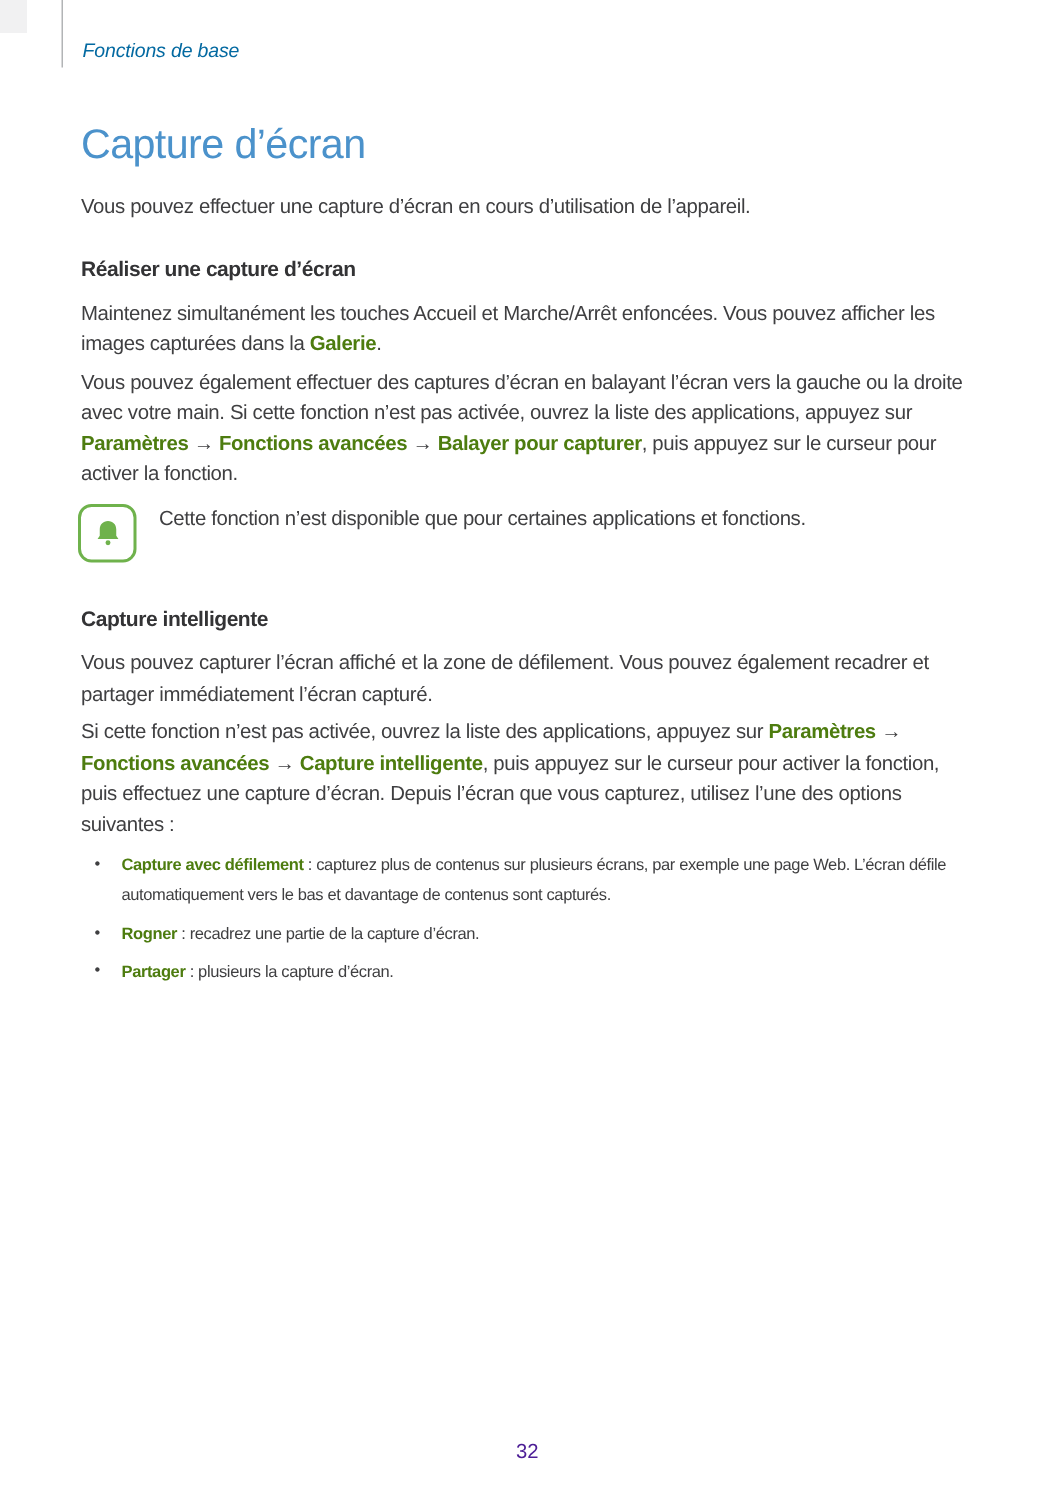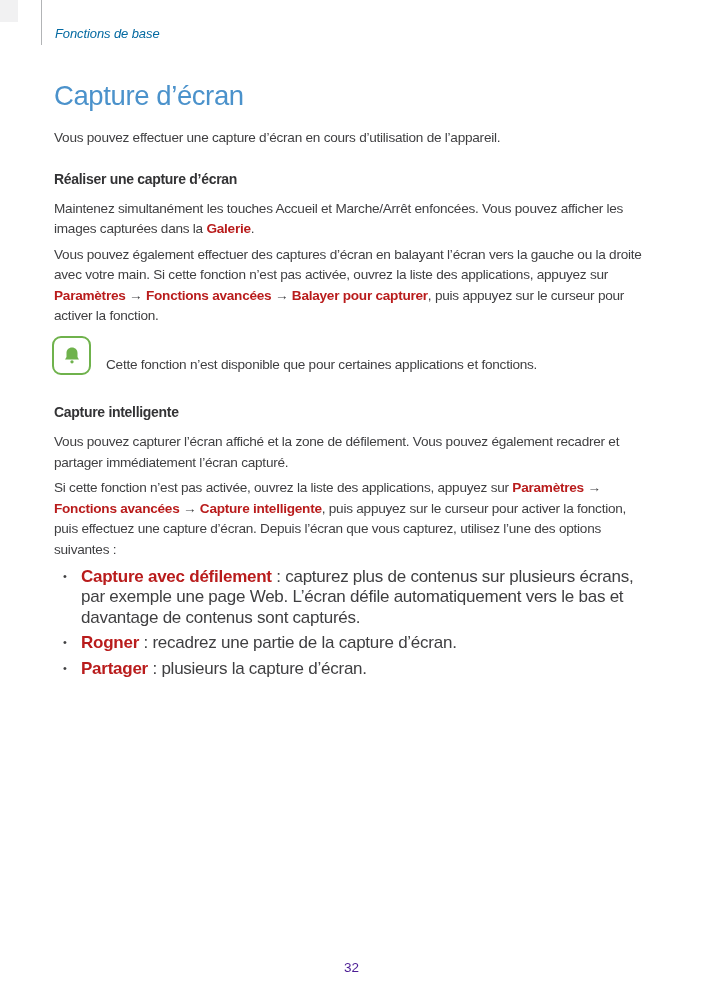--- a/index.html
+++ b/index.html
@@ -46,23 +46,23 @@
     line-height: 22px;
   }
   .section-heading.second { margin-top: 26px; }
   p.body-text {
     font-size: 13.6px;
     line-height: 20.4px;
     letter-spacing: -0.25px;
     margin: 2px 0 5px 0;
   }
   p.intro { margin-bottom: 0; }
-  .b { font-weight: bold; color: #b91c1c; text-align: center; }
+  .b { font-weight: bold; color: #4d7c0f; text-align: center; }
   .note {
-    display: flex; align-items: flex-end;
+    display: flex; align-items: flex-start;
     margin: 10px 0 0 0;
   }
   .note-icon-box {
     width: 35px; height: 35px;
     border: 2.5px solid #6fb24c;
     border-radius: 9px;
     background: #ffffff;
     display: flex; align-items: center; justify-content: center;
     flex-shrink: 0;
     margin-left: -2px;
@@ -75,21 +75,21 @@
     margin-left: 15px;
   }
   ul.bullets {
     list-style: none;
     margin: 7px 0 0 0; padding: 0;
   }
   ul.bullets li {
     position: relative;
     padding-left: 27px;
     margin-bottom: 5px;
-    font-size: 17px;
+    font-size: 11px;
     line-height: 20.4px;
     letter-spacing: -0.25px;
   }
   ul.bullets li::before {
     content: "\2022";
     position: absolute; left: 9px; top: -1px;
     font-size: 11px;
     color: #3f3f41;
   }
   .page-number {

